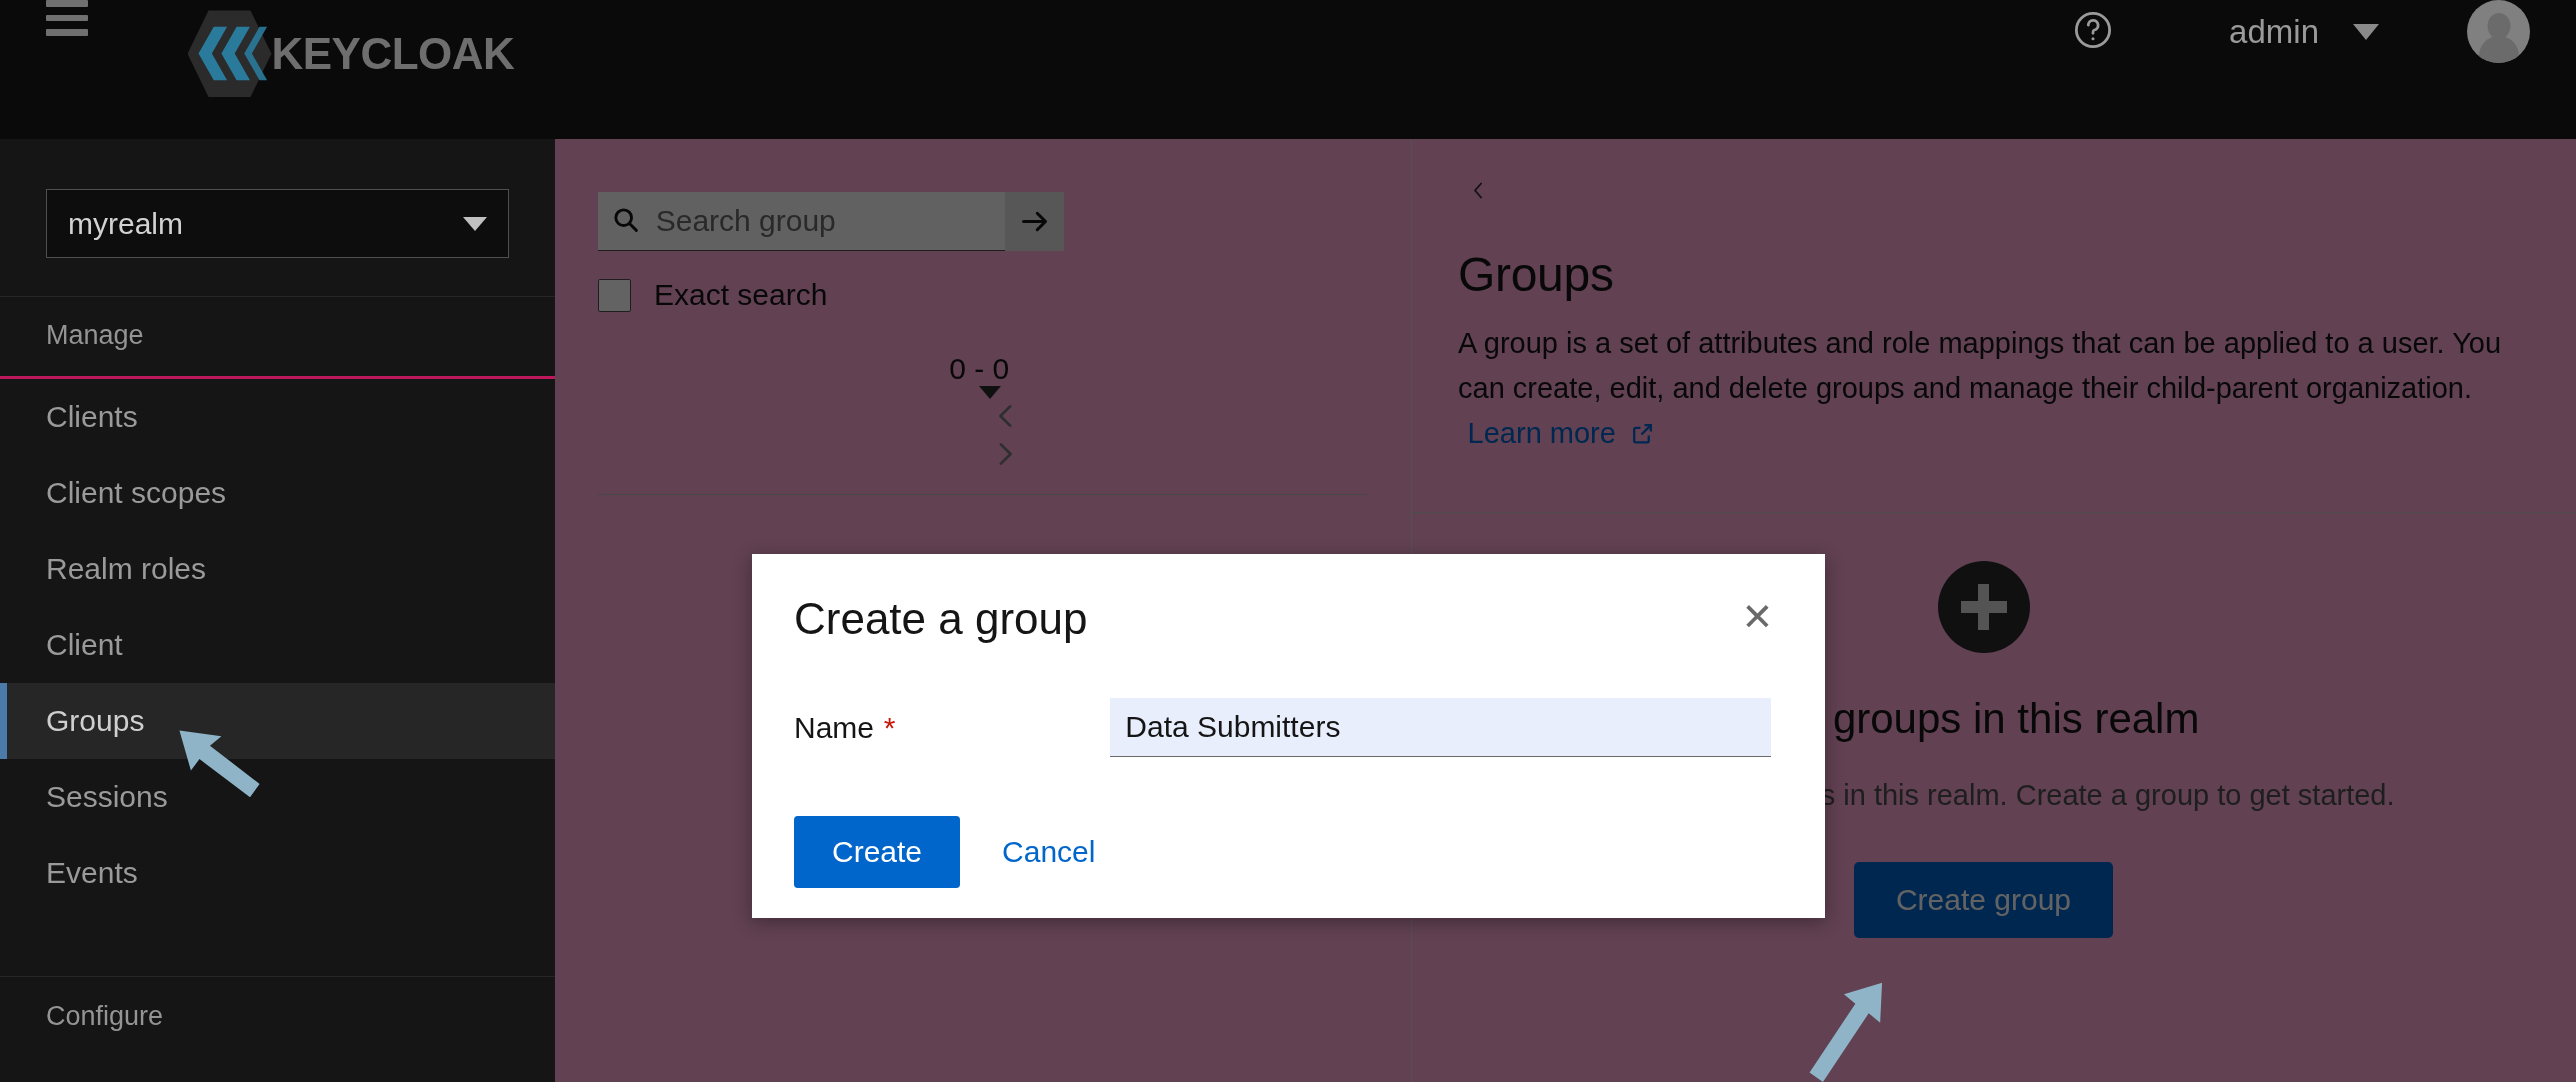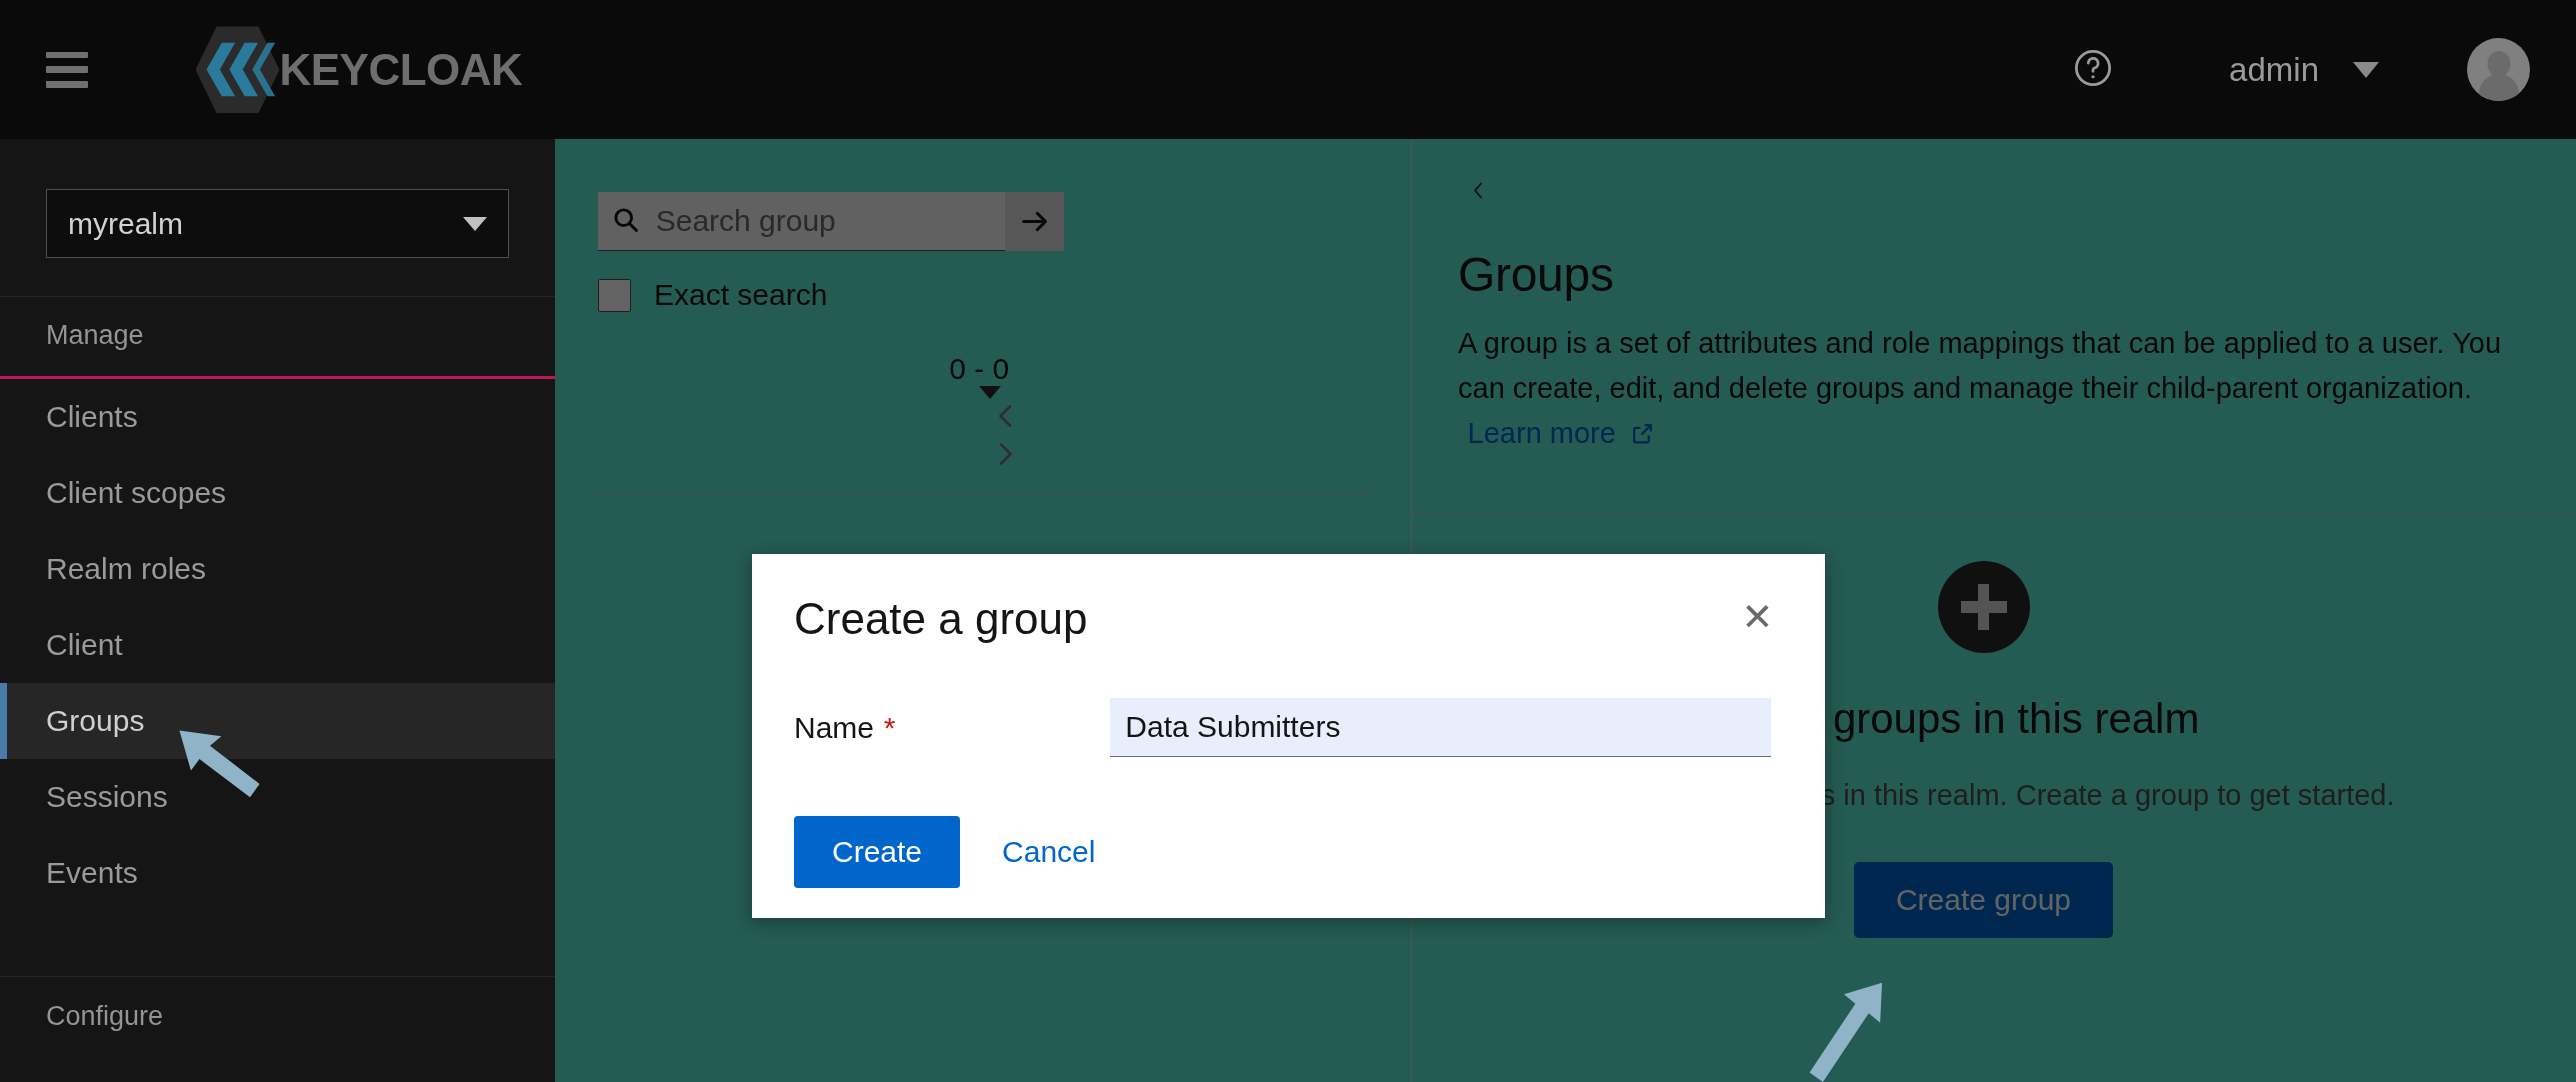--- a/index.html
+++ b/index.html
@@ -8,23 +8,22 @@
     overflow: hidden;
     background: #fff;
     font-family: "Liberation Sans", sans-serif;
   }
   .app { position: relative; width: 2576px; height: 1082px; }
 
   
   .masthead {
     position: absolute; top: 0; left: 0; width: 2576px; height: 139px;
     background: #0a0a0a;
-    display: flex; align-items: center;
+    display: flex; align-items: flex-start;
     z-index: 5;
-    gap: 8px;
   }
   .hamburger {
     width: 42px; height: 36px; margin-left: 46px;
     display: flex; flex-direction: column; justify-content: space-between;
     cursor: pointer;
   }
   .hamburger span { display: block; height: 6.7px; background: #707070; border-radius: 1px; }
   .brand { margin-left: 88px; display: flex; align-items: center; cursor: pointer; }
   .brand-hex { position: relative; width: 107px; height: 107px; margin-right: -11.5px; }
   .brand-hex .hexbg {
@@ -94,21 +93,21 @@
   .nav-item.active::before {
     content: ""; position: absolute; left: 0; top: 0; bottom: 0;
     width: 6.7px; background: #4b7ba8;
   }
   .nav-gap { height: 65px; }
 
   
   .main {
     position: absolute; top: 139px; left: 555px;
     width: 2021px; height: 943px;
-    background: #5eead4;
+    background: #f9a8d4;
   }
   .main-inner { display: flex; height: 100%; }
   .list-panel {
     width: 857px; height: 100%;
     border-right: 1px solid #d2d2d2;
     padding: 53px 43px 0 43px;
     position: relative;
   }
   .search-row { display: flex; }
   .search-box {

